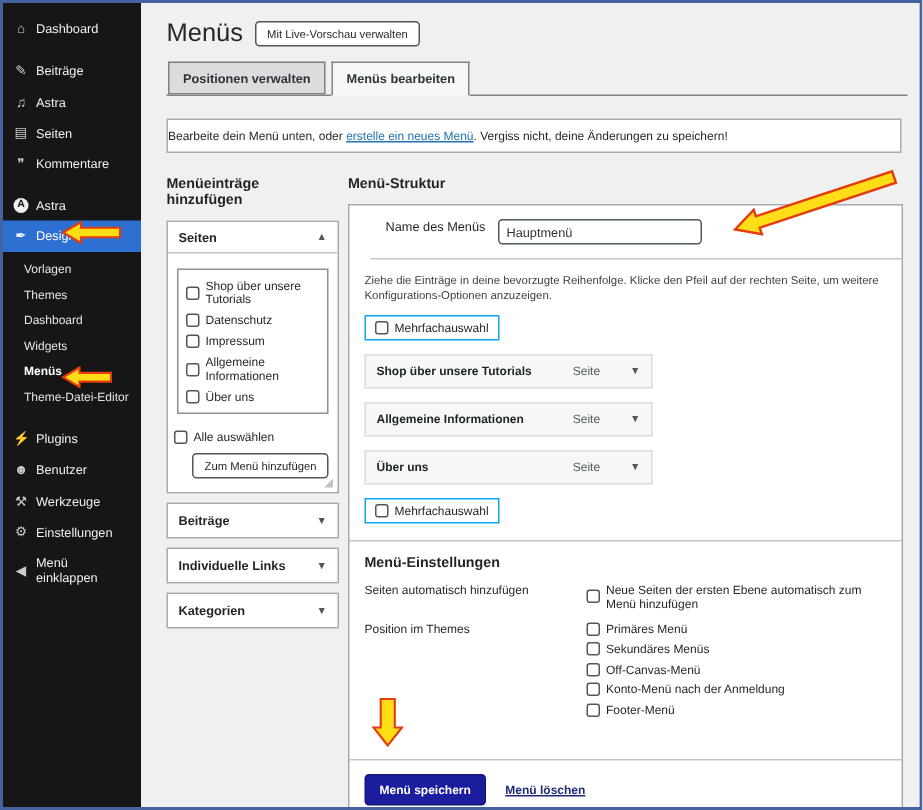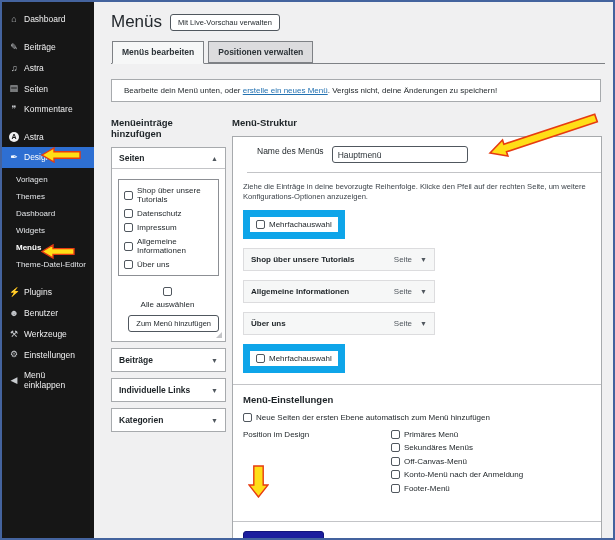--- a/index.html
+++ b/index.html
@@ -45,21 +45,21 @@
     font-family:"Liberation Sans", sans-serif;
   }
   .tabbar { margin-top:9px; border-bottom:1px solid #7e8185; display:flex; gap:4px; padding-left:1px; }
   .tab {
     font-size:8.5px; padding:5px 9px; border:1px solid #7e8185;
     background:#dcdcde; cursor:pointer; font-weight:bold; color:#2c3338;
   }
   .tab.active { background:#f6f7f7; margin-bottom:-1px; border-bottom:1px solid #f6f7f7; }
   .notice {
     margin-top:15px; margin-right:4px; background:#fff; border:1px solid #a7aaad;
-    padding:6px 12px; font-size:8px;
+    padding:6px 0; font-size:8px;
   }
   .link { color:#2271b1; text-decoration:underline; cursor:pointer; }
 
   .columns { display:flex; gap:6px; margin-top:15px; }
   .col-left { width:115px; flex:none; }
   .col-right { flex:1; margin-right:3px; }
   .col-h { font-size:9.5px; font-weight:bold; margin-bottom:8px; color:#1d2327; }
 
   .postbox { background:#fff; border:1px solid #a7aaad; }
   .postbox-header {
@@ -75,21 +75,21 @@
 
   .pagelist {
     border:1px solid #8c8f94; padding:6px 5px; margin-top:4px;
     display:flex; flex-direction:column; gap:5px;
   }
   .cb-row { display:flex; align-items:center; gap:4px; }
   input[type="checkbox"] {
     width:9px; height:9px; margin:0; flex:none;
     appearance:none; -webkit-appearance:none; border:1px solid #50575e; border-radius:2px; background:#fff; cursor:pointer;
   }
-  .selectall { margin-top:11px; display:flex; align-items:center; gap:4px; margin-left:-2px;flex-direction:column; }
+  .selectall { margin-top:11px; display:flex; align-items:center; gap:4px; margin-left:-2px; }
   .addbtn-row { display:flex; justify-content:flex-end; margin-top:6px; padding-bottom:3px; position:relative; }
   .resize-handle {
     position:absolute; right:-3px; bottom:-3px; width:0; height:0;
     border-left:6px solid transparent; border-bottom:6px solid #c3c4c7;
   }
   .accordion {
     background:#fff; border:1px solid #a7aaad; display:flex; justify-content:space-between; align-items:center;
     padding:6px 7px; font-size:8.5px; font-weight:bold; margin-top:6px; cursor:pointer;
   }
 
@@ -98,29 +98,29 @@
     display:flex; align-items:flex-start; gap:8px; padding:9px 10px;
     border-bottom:1px solid #c3c4c7; font-size:8.5px;margin-left:14px;
   }
   .name-row input[type="text"] {
     width:136px; height:17px; border:1px solid #50575e; border-radius:3px;
     font-size:8.5px; padding:0 5px; font-family:"Liberation Sans", sans-serif; color:#2c3338;
   }
   .struct-body { padding:9px 10px 0 10px; }
   .desc { font-size:7.6px; color:#3c434a; margin-bottom:7px; line-height:1.35; }
   .bulk {
-    display:inline-flex; align-items:center; gap:4px; border:7px solid #0ea5e9;
+    display:inline-flex; align-items:center; gap:4px; border:1px solid #0ea5e9;
     background:#fff; padding:3px 6px; font-size:8px; cursor:pointer;
   }
   .menu-item-bar {
     width:192px; display:flex; justify-content:space-between; align-items:center;
     background:#f6f7f7; border:1px solid #dcdcde; padding:6px 7px; margin:9px 0;
     font-size:8px; cursor:move;
   }
-  .mi-right { display:flex; align-items:center; gap:8px; color:#50575e; }
+  .mi-right { display:flex; align-items:center; gap:20px; color:#50575e; }
   .divider { border:0; border-top:1px solid #c3c4c7; margin:11px -10px 0 -10px; }
   .settings-h { font-size:9.5px; font-weight:bold; margin-top:9px; }
   .setting-row { display:flex; margin-top:8px; font-size:8px; }
   .setting-label { width:148px; flex:none; color:#1d2327; }
   .setting-options { display:flex; flex-direction:column; gap:4.5px; }
   .footer-row {
     margin-top:28px; border-top:1px solid #c3c4c7; padding:9px 10px;
     display:flex; align-items:center; gap:13px;
   }
   .btn-primary {
@@ -201,22 +201,22 @@
   </nav>
 
   <main class="main">
 
     <div class="page-head">
       <h1>Menüs</h1>
       <button class="btn-secondary">Mit Live-Vorschau verwalten</button>
     </div>
 
     <div class="tabbar">
+      <div class="tab">Positionen verwalten</div>
       <div class="tab active">Menüs bearbeiten</div>
-      <div class="tab">Positionen verwalten</div>
     </div>
 
     <div class="notice">
       <span>Bearbeite dein Menü unten, oder </span><span class="link">erstelle ein neues Menü</span><span>. Vergiss nicht, deine Änderungen zu speichern!</span>
     </div>
 
     <div class="columns">
 
       <div class="col-left">
         <div class="col-h">Menüeinträge hinzufügen</div>
@@ -316,30 +316,31 @@
             <label class="bulk">
               <input type="checkbox" style="">
               <span>Mehrfachauswahl</span>
             </label>
 
             <hr class="divider">
 
             <div class="settings-h">Menü-Einstellungen</div>
 
             <div class="setting-row">
+              <span class="setting-label">Seiten automatisch hinzufügen</span>
               <div class="setting-options">
                 <label class="cb-row">
                   <input type="checkbox" style="">
                   <span>Neue Seiten der ersten Ebene automatisch zum Menü hinzufügen</span>
                 </label>
               </div>
             </div>
 
             <div class="setting-row">
-              <span class="setting-label">Position im Design</span>
+              <span class="setting-label">Position im Themes</span>
               <div class="setting-options">
                 <label class="cb-row">
                   <input type="checkbox" style="">
                   <span>Primäres Menü</span>
                 </label>
                 <label class="cb-row">
                   <input type="checkbox" style="">
                   <span>Sekundäres Menüs</span>
                 </label>
                 <label class="cb-row">

